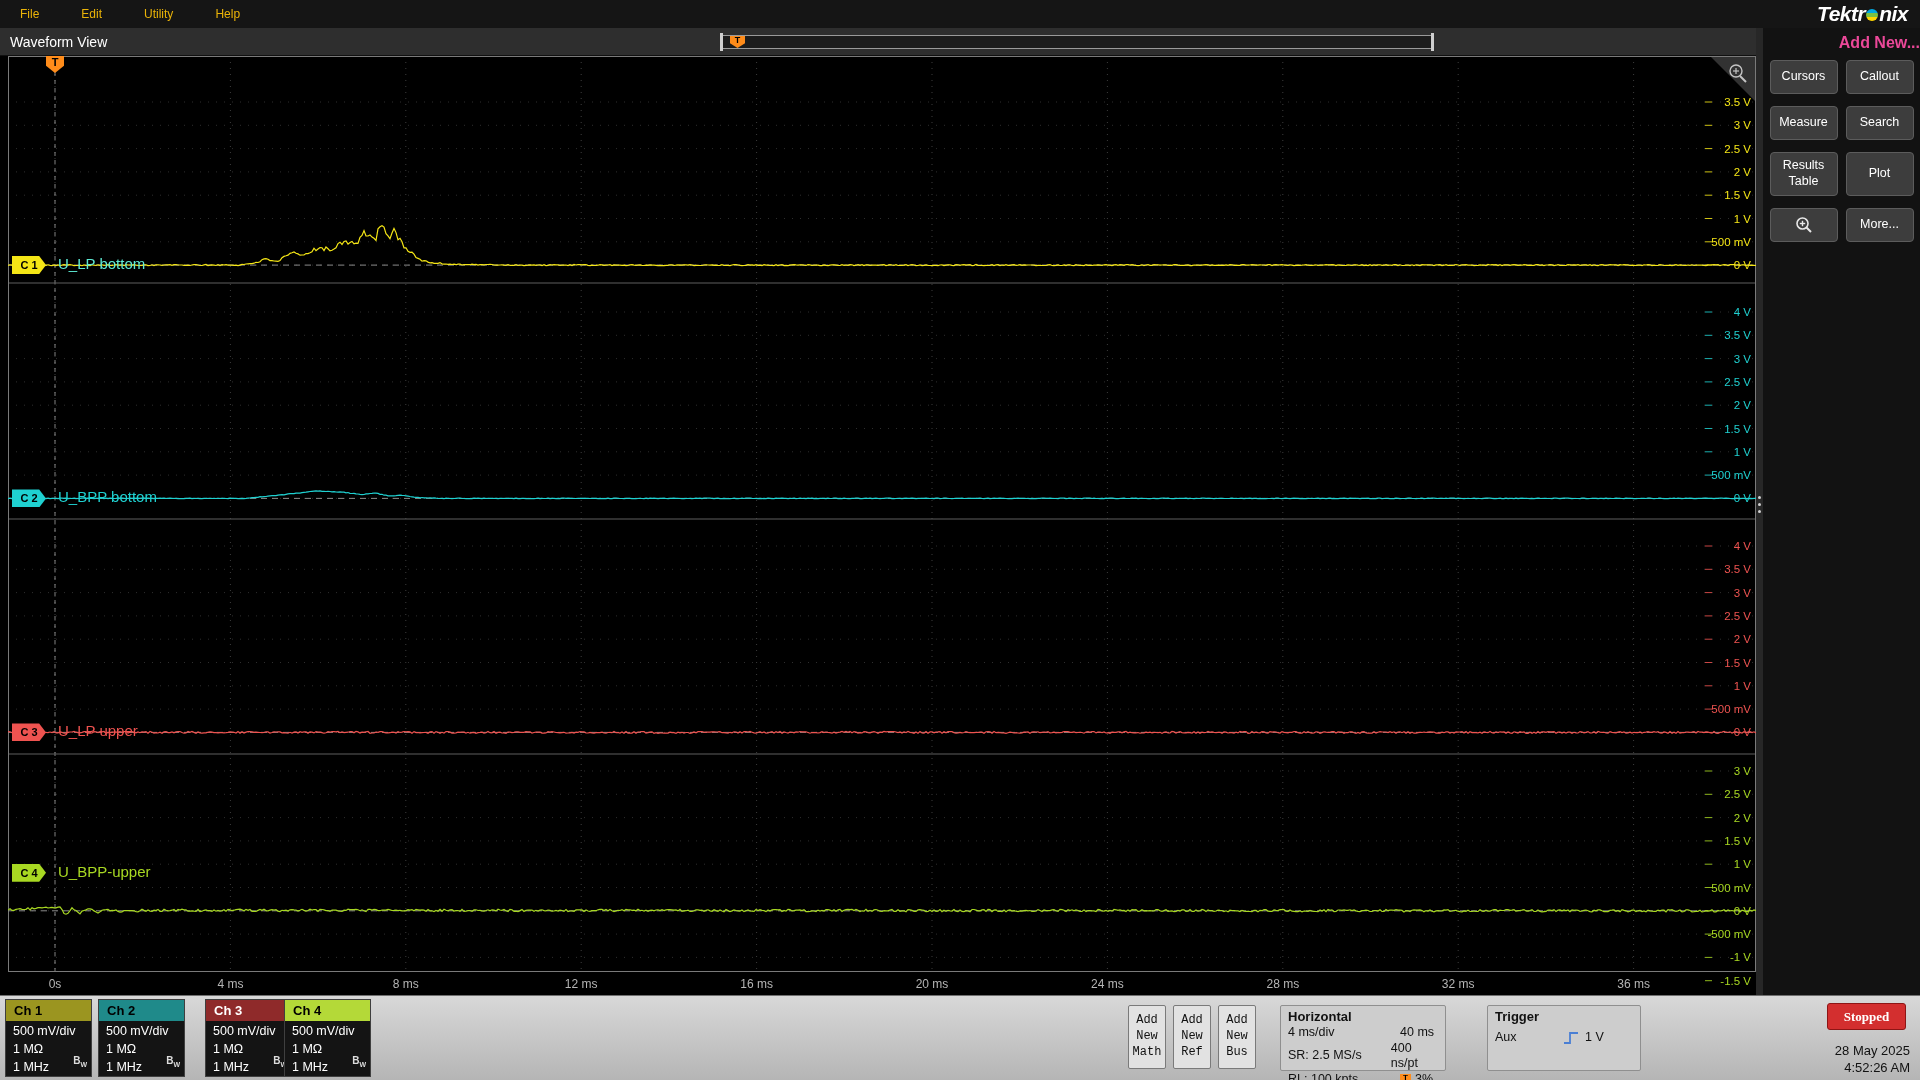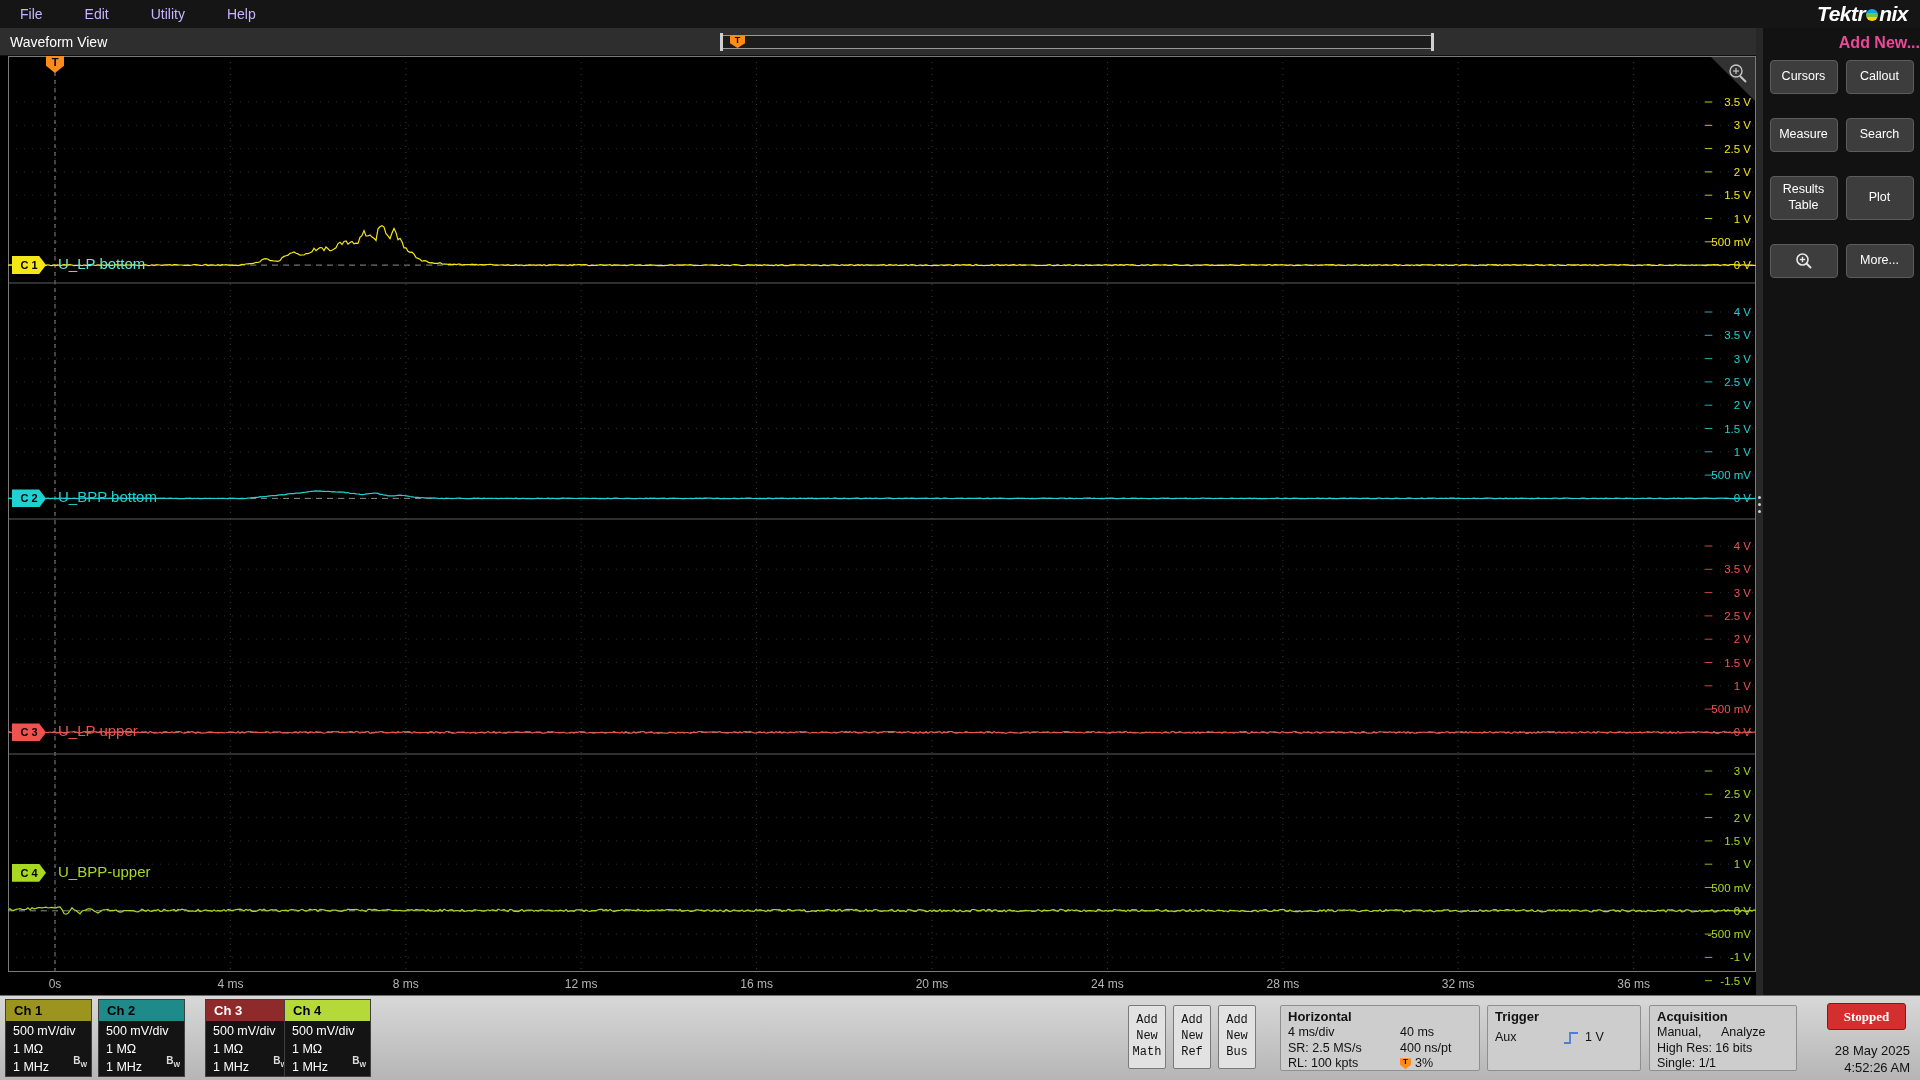--- a/index.html
+++ b/index.html
@@ -3,21 +3,21 @@
 <meta charset="utf-8">
 <style>
   *{margin:0;padding:0;box-sizing:border-box}
   html,body{width:1920px;height:1080px;overflow:hidden;background:#000;
     font-family:"Liberation Sans",sans-serif;}
   .app{position:relative;width:1920px;height:1080px;background:#000;}
 
   
   .topbar{position:absolute;top:0;left:0;width:1920px;height:28px;background:#151515;}
   .menu{display:flex;gap:42px;padding-left:20px;align-items:center;height:28px;}
-  .menu-item{color:#c4b5fd;font-size:14px;cursor:default;}
+  .menu-item{color:#eab308;font-size:12px;cursor:default;}
   .logo{position:absolute;right:12px;top:2px;color:#fff;font-size:21px;font-weight:bold;
     font-style:italic;letter-spacing:-0.5px;white-space:nowrap;}
   .tek-o{display:inline-block;width:12px;height:12px;border-radius:50%;margin:0 1px;
     background:linear-gradient(180deg,#00a8e0 0 34%,#7ac143 34% 67%,#ffd500 67% 100%);}
 
   
   .content{position:absolute;top:28px;left:0;width:1920px;height:967px;}
   .wave-region{position:absolute;left:0;top:0;width:1756px;height:967px;background:#000;}
   .wv-header{position:relative;width:100%;height:28px;background:#2e2e2e;border-bottom:1px solid #101010;}
   .wv-title{position:absolute;left:10px;top:6px;color:#ffffff;font-size:14px;}
@@ -40,41 +40,41 @@
     clip-path:polygon(0 0,100% 0,100% 58%,50% 100%,0 58%);
     color:#000;font-weight:bold;font-size:11px;text-align:center;line-height:12px;}
 
   .divider{position:absolute;left:1756px;top:0;width:7px;height:967px;background:#272727;}
   .divider .dots{position:absolute;left:2px;top:468px;display:flex;flex-direction:column;gap:4px;}
   .divider .dots span{width:3px;height:3px;border-radius:50%;background:#d0d0d0;}
 
   
   .right-panel{position:absolute;left:1763px;top:0;width:157px;height:967px;background:#121212;}
   .rp-title{color:#ec4899;font-weight:bold;font-size:16px;text-align:right;padding-top:6px;}
-  .rp-grid{display:grid;grid-template-columns:68px 68px;gap:24px 8px;justify-content:center;margin-top:8px;}
+  .rp-grid{display:grid;grid-template-columns:68px 68px;gap:12px 8px;justify-content:center;margin-top:8px;}
   .rp-btn{background:#3d3d3d;border:1px solid #5c5c5c;border-radius:4px;color:#fff;
     font-size:12.5px;font-family:inherit;display:flex;align-items:center;justify-content:center;
     text-align:center;line-height:1.25;padding:2px;cursor:default;}
   .rp-btn.h34{height:34px}.rp-btn.h44{height:44px}
 
   
   .bottombar{position:absolute;left:0;top:995px;width:1920px;height:85px;
     background:linear-gradient(#d8d8d8,#b5b5b5);border-top:1px solid #6f6f6f;}
   .tile{position:absolute;top:3px;width:87px;height:78px;background:#141414;border:1px solid #3f3f3f;}
   .tile-head{height:21px;font-size:13px;font-weight:bold;padding:3px 0 0 8px;}
   .tile-body{color:#fff;font-size:12.5px;line-height:18px;padding:1px 0 0 7px;position:relative;height:55px;}
   .bw{position:absolute;right:4px;bottom:2px;color:#ddd;font-size:10px;font-weight:bold;}
   .addnew-btn{position:absolute;top:9px;width:38px;height:64px;background:#e2e2e2;
     border:1px solid #7a7a7a;border-radius:2px;color:#111;font-size:12px;line-height:1.32;
     text-align:center;display:flex;flex-direction:column;justify-content:center;font-family:Liberation Mono, monospace;}
   .bpanel{position:absolute;top:9px;height:66px;background:#cdcdcd;border:1px solid #8f8f8f;
     border-radius:2px;padding:2px 7px;color:#111;}
   .bpanel .ttl{font-size:13px;font-weight:bold;line-height:17px;}
   .bpanel .row{font-size:12.5px;line-height:15.5px;display:flex;align-items:center;}
-  .hpanel{left:1280px;width:200px;}
+  .hpanel{left:1280px;width:166px;}
   .hpanel .c1{display:inline-block;width:112px;}
   .tpanel{left:1487px;width:154px;}
   .tpanel .tsrc{display:inline-block;width:68px;}
   .tpanel .trow{margin-top:5px;}
   .tpanel svg{margin-right:6px;}
   .apanel{left:1649px;width:148px;}
   .apanel .c2{display:inline-block;width:64px;}
   .mini-flag{display:inline-block;width:11px;height:11px;background:var(--accent-orange,#ff8c1a);
     clip-path:polygon(0 0,100% 0,100% 58%,50% 100%,0 58%);color:#000;font-size:8px;
     font-weight:bold;text-align:center;line-height:8px;margin-right:4px;}
@@ -389,29 +389,20 @@
       <div class="ttl">Trigger</div>
       <div class="row trow">
         <span class="tsrc">Aux</span>
         <svg width="16" height="14" viewBox="0 0 16 14">
           <path d="M1,12 H7 V2 H15" fill="none" stroke="#4a7fd4" stroke-width="1.8"></path>
         </svg>
         <span>1 V</span>
       </div>
     </div>
 
-    <div class="bpanel apanel">
-      <div class="ttl">Acquisition</div>
-      <div class="row">
-        <span class="c2">Manual,</span>
-        <span>Analyze</span>
-      </div>
-      <div class="row">High Res: 16 bits</div>
-      <div class="row">Single: 1/1</div>
-    </div>
 
     <button class="stopped" style="background: rgb(211, 47, 47); font-family: Liberation Serif, serif;">Stopped</button>
     <div class="datetime">
       <div>28 May 2025</div>
       <div>4:52:26 AM</div>
     </div>
   </div>
 
 </div>
 

